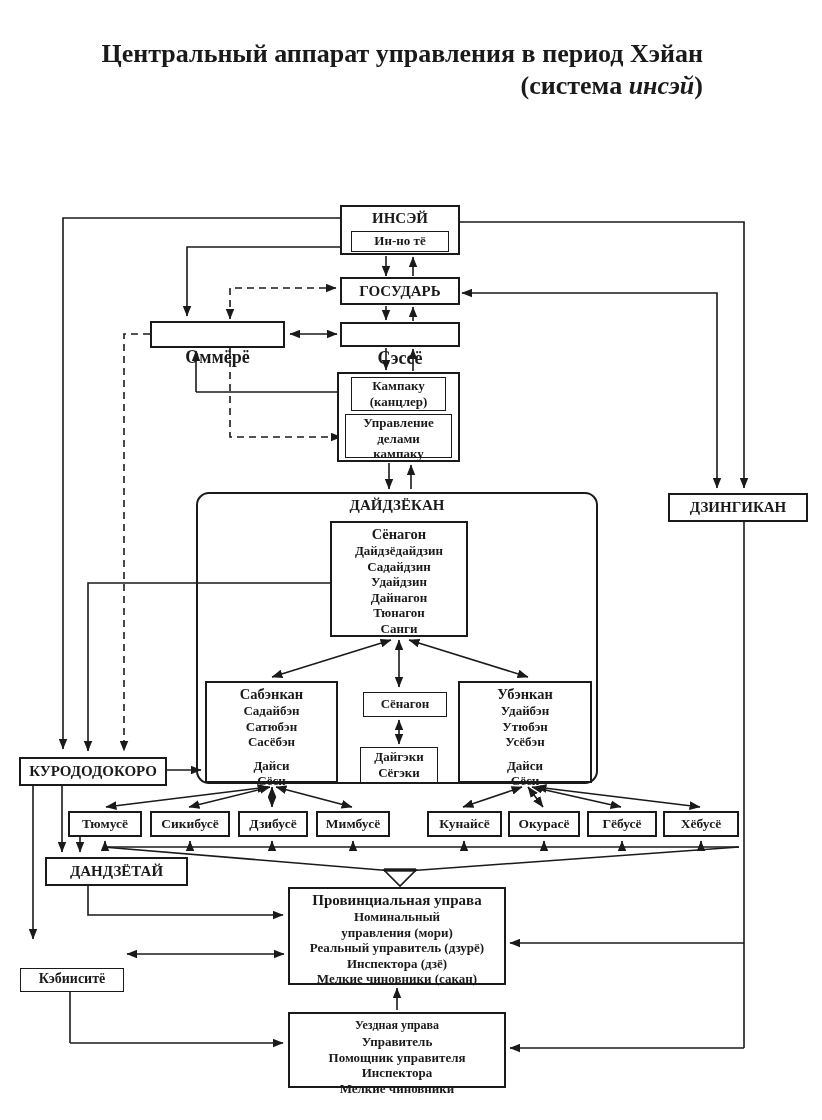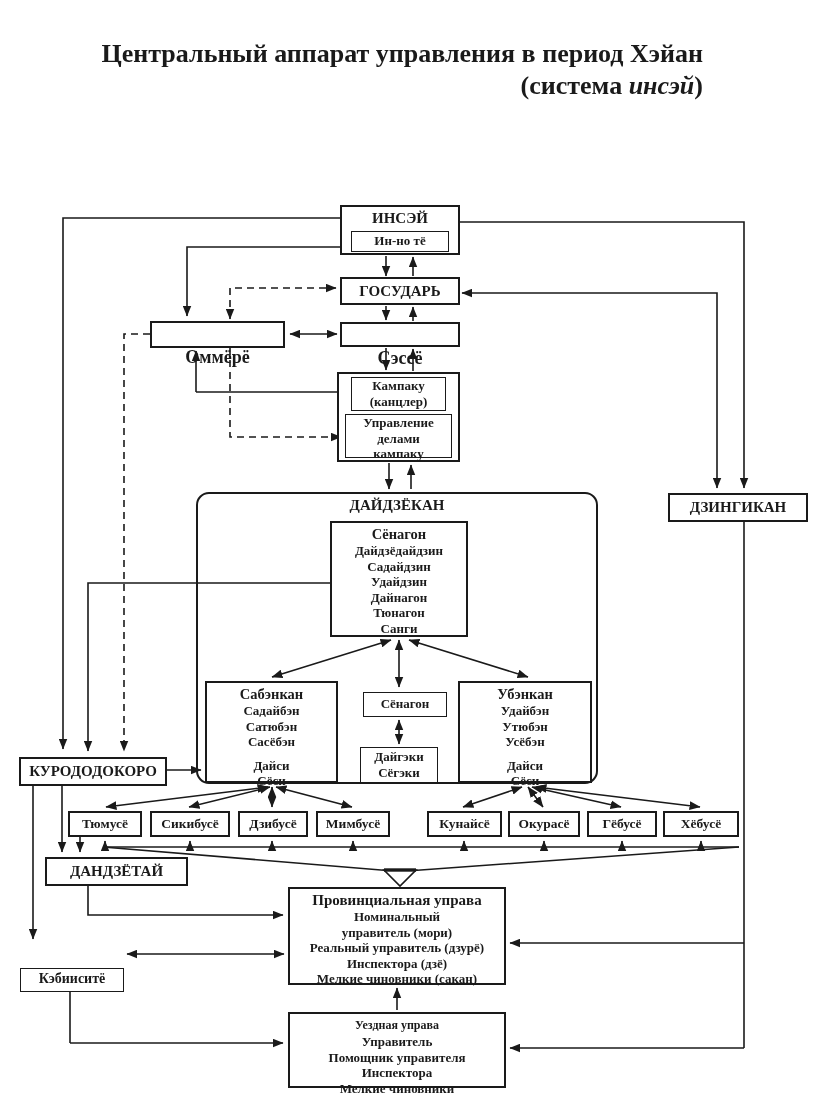--- a/index.html
+++ b/index.html
@@ -226,21 +226,21 @@
     <div class="min">Хёбусё</div>
   </div>
 
   <div class="box" style="left:45px;top:857px;width:143px;height:29px">
     <div class="cap">ДАНДЗЁТАЙ</div>
   </div>
 
   <div class="box" style="left:288px;top:887px;width:218px;height:98px">
     <div class="hdr" style="font-size:15px">Провинциальная управа</div>
     <div class="ln">Номинальный</div>
-    <div class="ln">управитель (мори)</div>
+    <div class="ln">управления (мори)</div>
     <div class="ln">Реальный управитель (дзурё)</div>
     <div class="ln">Инспектора (дзё)</div>
     <div class="ln">Мелкие чиновники (сакан)</div>
   </div>
 
   <div class="box" style="left:20px;top:968px;width:104px;height:24px;border-width:1.5px">
     <div class="ln" style="font-size:14px;line-height:20px">Кэбииситё</div>
   </div>
 
   <div class="box" style="left:288px;top:1012px;width:218px;height:76px">

